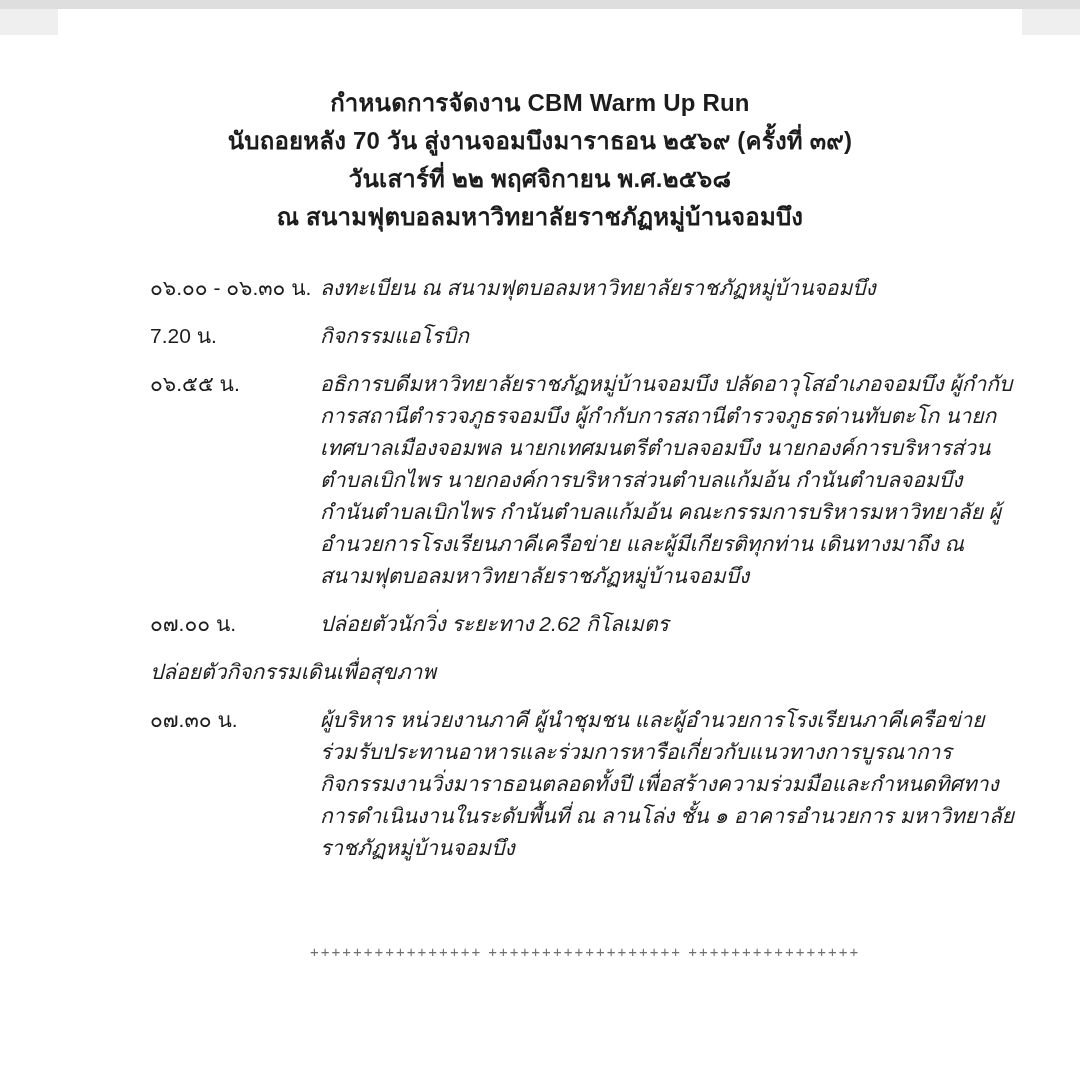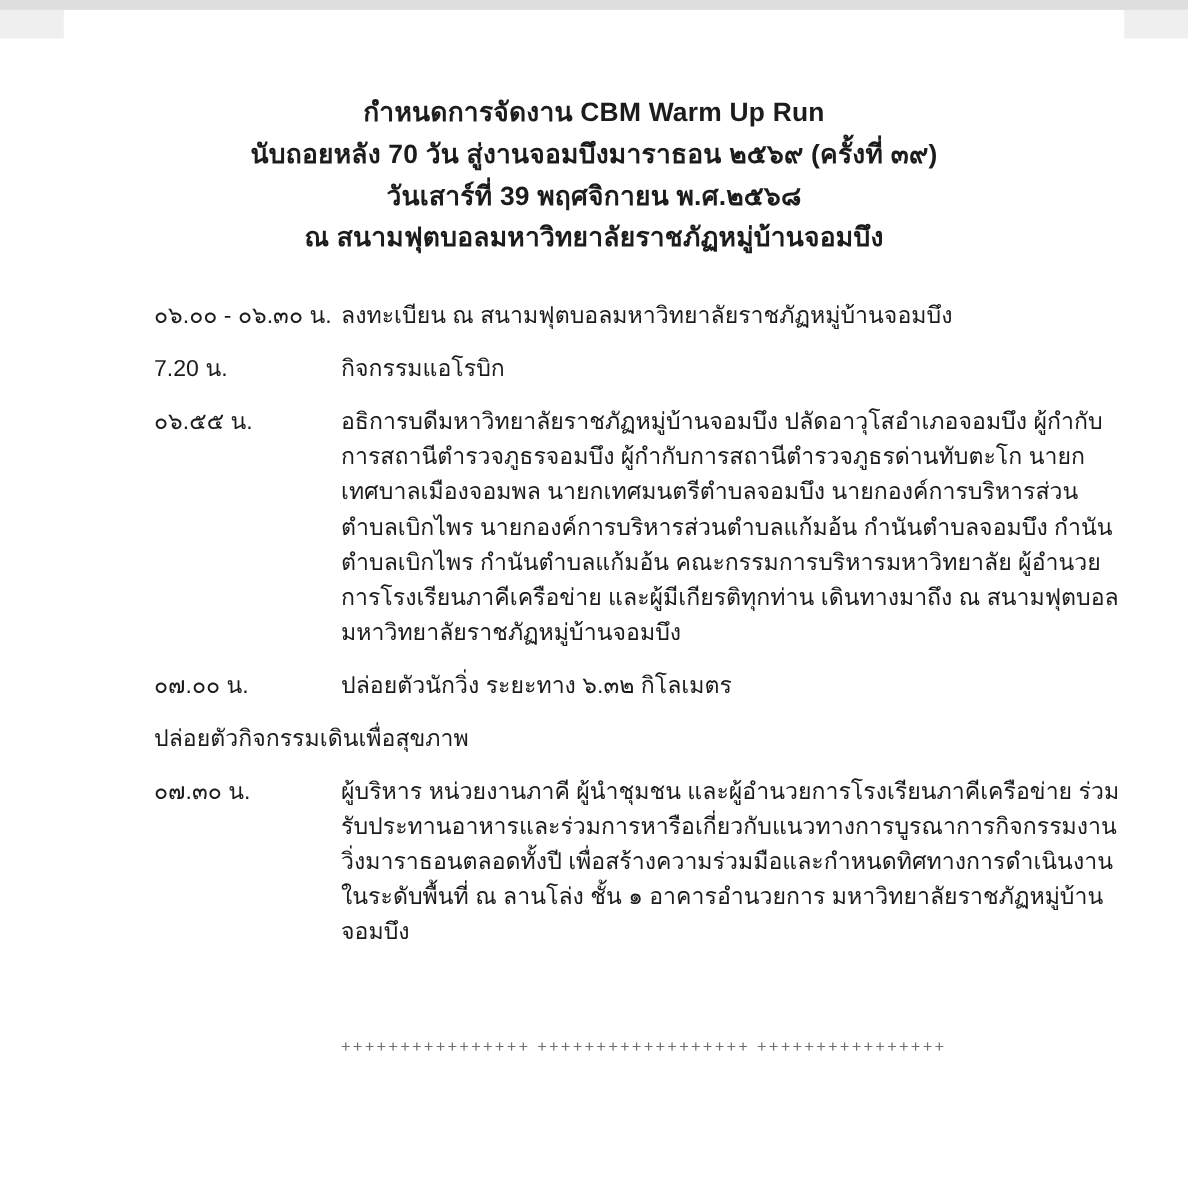--- a/index.html
+++ b/index.html
@@ -42,28 +42,30 @@
     letter-spacing: 0.2px;
   }
   .schedule { display: block; }
   .row {
     display: flex;
     align-items: flex-start;
     padding-left: 140px;
     margin-bottom: 16px;
     font-size: 21px;
     line-height: 32px;
+    margin-left: 10px;
   }
   .row .time {
     flex: 0 0 170px;
     white-space: nowrap;
   }
   .row .desc {
     flex: 1 1 auto;
     text-align: left;
+    font-style: italic;
   }
   .footer-line {
     padding-left: 310px;
     margin-top: 62px;
     font-size: 15px;
     line-height: 20px;
     letter-spacing: 2px;
     color: #6e6e6e;
     white-space: nowrap;
   }
@@ -74,21 +76,21 @@
 <div class="canvas">
   <div class="edge-top"></div>
   <div class="corner left"></div>
   <div class="corner right"></div>
 
   <div class="page">
 
     <div class="title-block">
       <div class="title-line">กำหนดการจัดงาน CBM Warm Up Run</div>
       <div class="title-line">นับถอยหลัง 70 วัน สู่งานจอมบึงมาราธอน ๒๕๖๙ (ครั้งที่ ๓๙)</div>
-      <div class="title-line">วันเสาร์ที่ 39 พฤศจิกายน พ.ศ.๒๕๖๘</div>
+      <div class="title-line">วันเสาร์ที่ ๒๒ พฤศจิกายน พ.ศ.๒๕๖๘</div>
       <div class="title-line">ณ สนามฟุตบอลมหาวิทยาลัยราชภัฏหมู่บ้านจอมบึง</div>
     </div>
 
     <div class="schedule">
 
       <div class="row">
         <div class="time">๐๖.๐๐ - ๐๖.๓๐ น.</div>
         <div class="desc">ลงทะเบียน ณ สนามฟุตบอลมหาวิทยาลัยราชภัฏหมู่บ้านจอมบึง</div>
       </div>
 
@@ -97,21 +99,21 @@
         <div class="desc">กิจกรรมแอโรบิก</div>
       </div>
 
       <div class="row">
         <div class="time">๐๖.๕๕ น.</div>
         <div class="desc">อธิการบดีมหาวิทยาลัยราชภัฏหมู่บ้านจอมบึง ปลัดอาวุโสอำเภอจอมบึง ผู้กำกับการสถานีตำรวจภูธรจอมบึง ผู้กำกับการสถานีตำรวจภูธรด่านทับตะโก นายกเทศบาลเมืองจอมพล นายกเทศมนตรีตำบลจอมบึง นายกองค์การบริหารส่วนตำบลเบิกไพร นายกองค์การบริหารส่วนตำบลแก้มอ้น กำนันตำบลจอมบึง กำนันตำบลเบิกไพร กำนันตำบลแก้มอ้น คณะกรรมการบริหารมหาวิทยาลัย ผู้อำนวยการโรงเรียนภาคีเครือข่าย และผู้มีเกียรติทุกท่าน เดินทางมาถึง ณ สนามฟุตบอลมหาวิทยาลัยราชภัฏหมู่บ้านจอมบึง</div>
       </div>
 
       <div class="row">
         <div class="time">๐๗.๐๐ น.</div>
-        <div class="desc">ปล่อยตัวนักวิ่ง ระยะทาง ๖.๓๒ กิโลเมตร</div>
+        <div class="desc">ปล่อยตัวนักวิ่ง ระยะทาง 2.62 กิโลเมตร</div>
       </div>
 
       <div class="row">
         <div class="desc">ปล่อยตัวกิจกรรมเดินเพื่อสุขภาพ</div>
       </div>
 
       <div class="row">
         <div class="time">๐๗.๓๐ น.</div>
         <div class="desc">ผู้บริหาร หน่วยงานภาคี ผู้นำชุมชน และผู้อำนวยการโรงเรียนภาคีเครือข่าย ร่วมรับประทานอาหารและร่วมการหารือเกี่ยวกับแนวทางการบูรณาการกิจกรรมงานวิ่งมาราธอนตลอดทั้งปี เพื่อสร้างความร่วมมือและกำหนดทิศทางการดำเนินงานในระดับพื้นที่ ณ ลานโล่ง ชั้น ๑ อาคารอำนวยการ มหาวิทยาลัยราชภัฏหมู่บ้านจอมบึง</div>
       </div>

